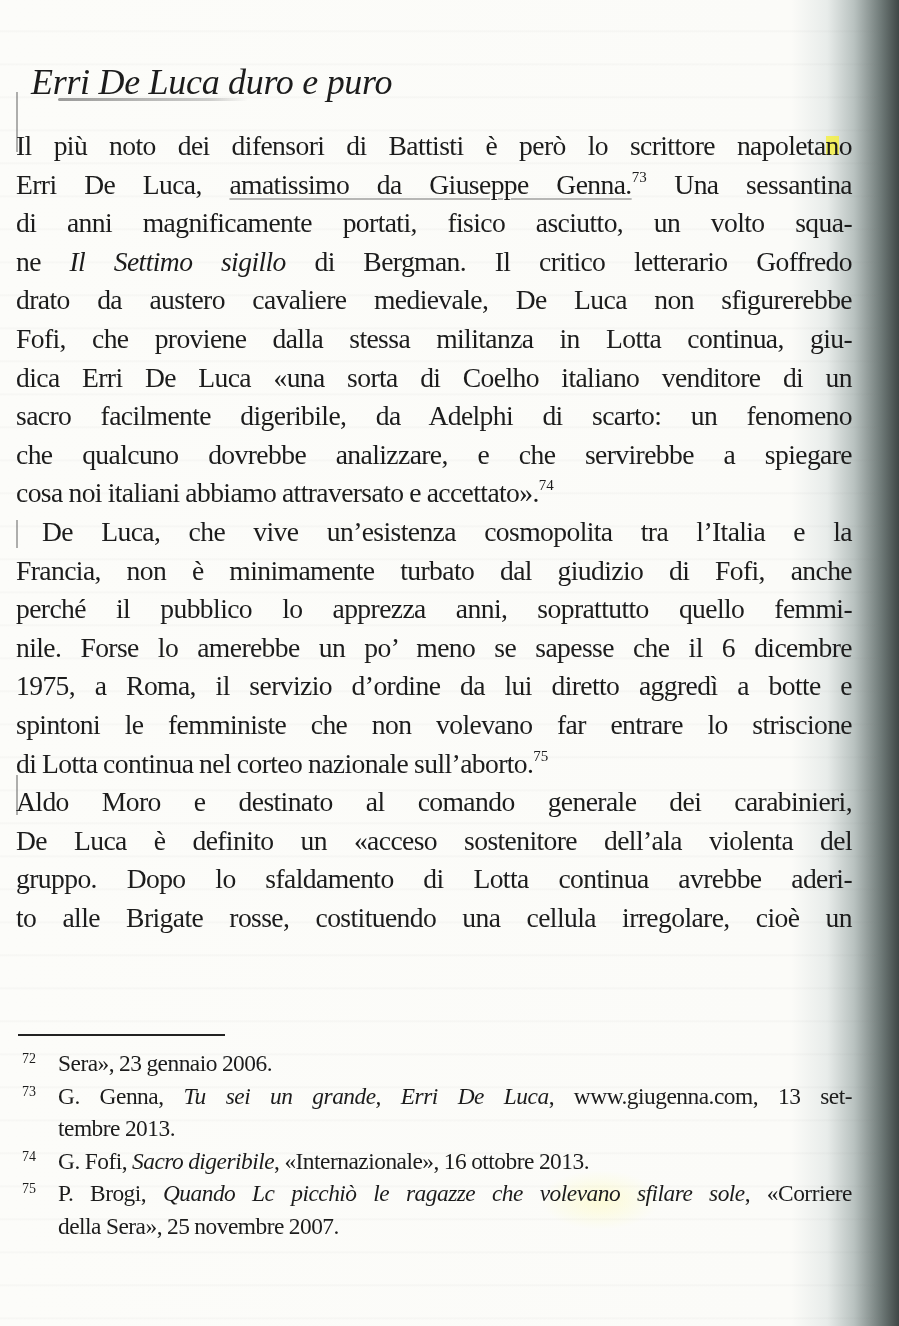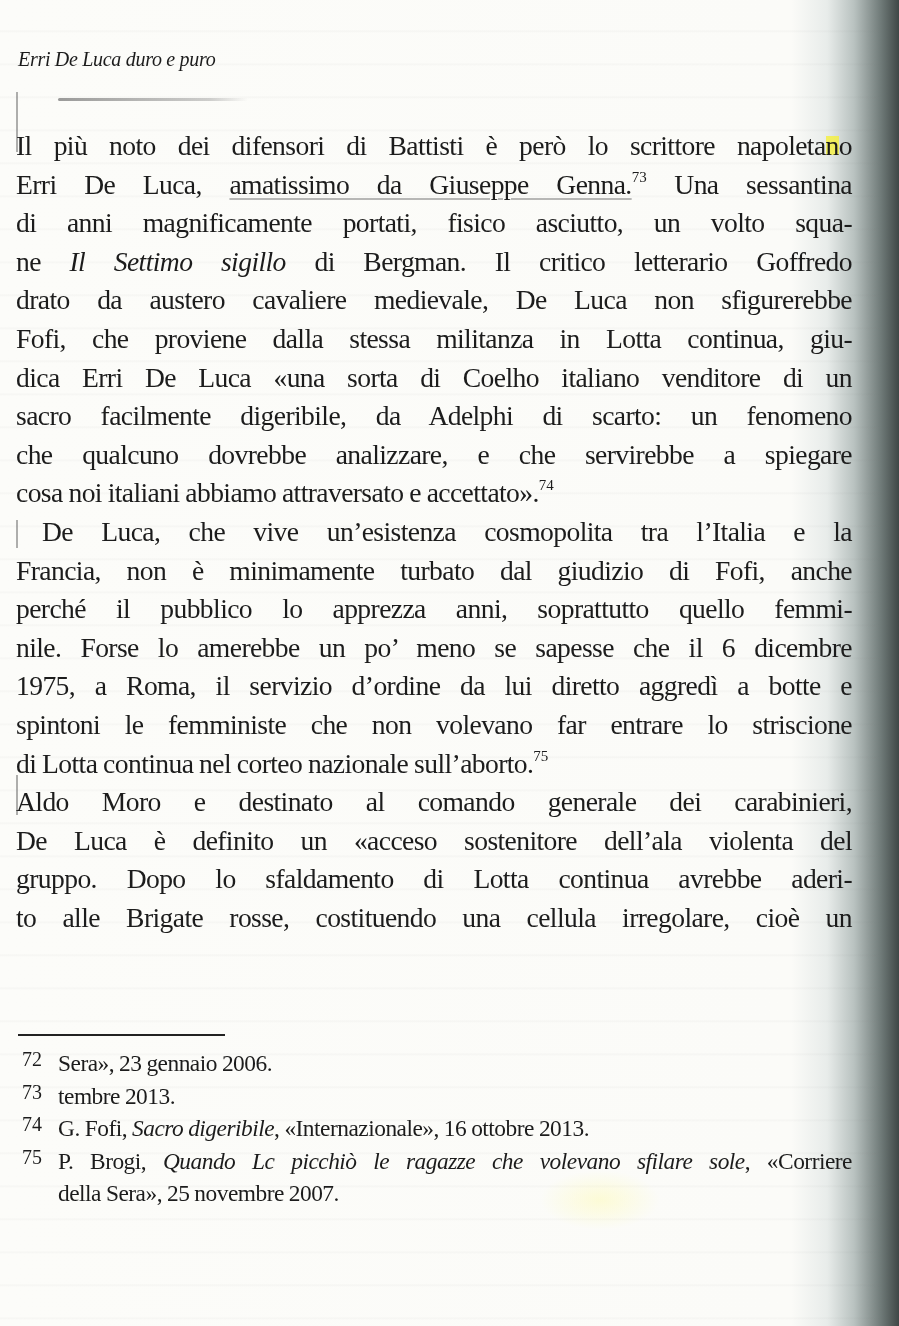--- a/index.html
+++ b/index.html
@@ -25,23 +25,23 @@
       position: absolute;
       left: 0; top: 0; width: 880px; height: 1326px;
       opacity: 0.05;
       background: repeating-linear-gradient(to bottom, transparent 0px, transparent 30px, #777 31px, transparent 33px);
     }
     .section-title {
       position: absolute;
       left: 18px;
       top: 48px;
       font-style: italic;
-      font-size: 20px;
+      font-size: 36px;
       letter-spacing: -0.3px;
-      margin: 0;
+      margin: 13px;
       font-weight: normal;
       white-space: nowrap;
     }
     .pencil-mark {
       position: absolute;
       left: 58px;
       top: 98px;
       width: 190px;
       height: 3px;
       background: linear-gradient(to right, rgba(90,90,90,0.6), rgba(120,120,120,0.35) 80%, rgba(150,150,150,0));
@@ -110,21 +110,21 @@
       word-spacing: -0.4px;
     }
     .fn {
       position: relative;
       padding-left: 40px;
     }
     .fn-num {
       position: absolute;
       left: 4px;
       top: 0;
-      font-size: 20px;
+      font-size: 14px;
       line-height: 24px;
       letter-spacing: 0;
     }
     .fn-line {
       display: block;
       white-space: nowrap;
       text-align: justify;
       text-align-last: justify;
     }
     .fn-line.last {
@@ -189,20 +189,21 @@
 
   <div class="fn-rule"></div>
 
   <div class="footnotes">
     <div class="fn">
       <span class="fn-num">72</span>
       <span class="fn-line last">Sera», 23 gennaio 2006.</span>
     </div>
     <div class="fn">
       <span class="fn-num">73</span>
+      <span class="fn-line"><span>G. Genna, </span><em>Tu sei un grande, Erri De Luca</em><span>, www.giugenna.com, 13 set-</span></span>
       <span class="fn-line last">tembre 2013.</span>
     </div>
     <div class="fn">
       <span class="fn-num">74</span>
       <span class="fn-line last"><span>G. Fofi, </span><em>Sacro digeribile</em><span>, «Internazionale», 16 ottobre 2013.</span></span>
     </div>
     <div class="fn">
       <span class="fn-num">75</span>
       <span class="fn-line"><span>P. Brogi, </span><em>Quando Lc picchiò le ragazze che volevano sfilare sole</em><span>, «Corriere</span></span>
       <span class="fn-line last">della Sera», 25 novembre 2007.</span>

